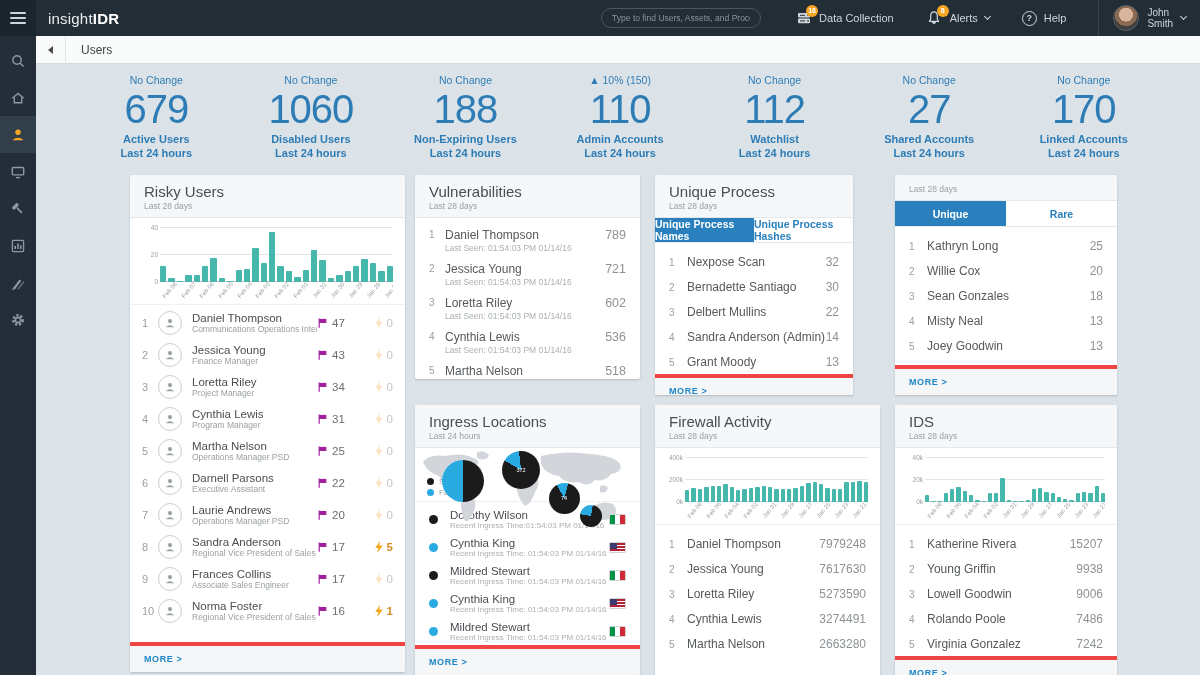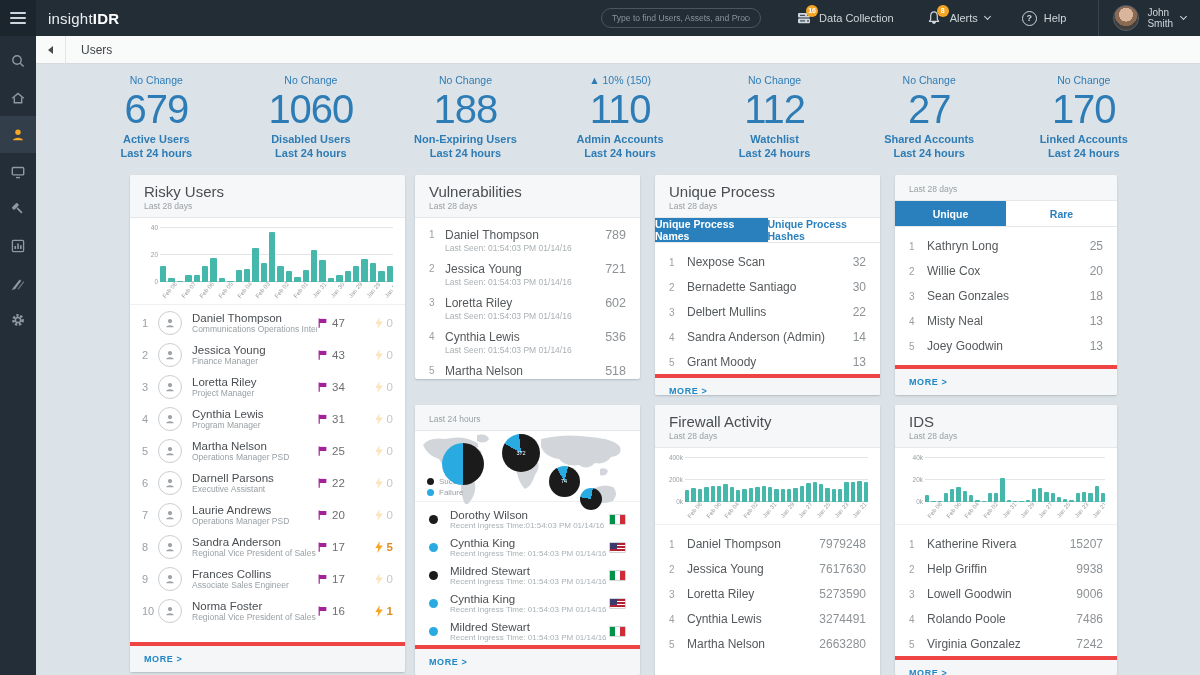--- a/index.html
+++ b/index.html
@@ -48,21 +48,21 @@
 
   
   .card { position:absolute; background:#fff; border-radius:2px; box-shadow:0 1px 2px rgba(31,45,61,.22); display:flex; flex-direction:column; overflow:hidden; }
   .card-hd { background:#f6f7f8; border-bottom:1px solid #e5e8ea; padding:8px 14px 6px; }
   .card-hd h2 { font-size:15px; font-weight:400; color:#4a4e52; }
   .card-hd .sub { font-size:8.5px; color:#9aa0a4; margin-top:1px; }
   .card-more { margin-top:auto; background:#f4f6f7; border-top:4px solid #ef4444; padding:8px 14px; font-size:9px; font-weight:700; letter-spacing:.6px; color:#1f86c6; cursor:pointer; }
 
   #card-risky   { left:94px;  top:111px; width:275px; height:497px; }
   #card-vuln    { left:379px; top:111px; width:225px; height:204px; }
-  #card-unique  { left:619px; top:111px; width:225px; height:220px; }
+  #card-unique  { left:619px; top:111px; width:198px; height:220px; }
   #card-rare    { left:859px; top:111px; width:222px; height:220px; }
   #card-ingress { left:379px; top:341px; width:225px; height:270px; }
   #card-fw      { left:619px; top:341px; width:225px; height:318px; }
   #card-ids     { left:859px; top:341px; width:222px; height:270px; }
 
   
   .chart { padding:10px 12px 0 12px; border-bottom:1px solid #eef0f2; }
   .plot { position:relative; margin-left:18px; }
   .chart-lg .plot { height:54px; }
   .chart-sm .plot { height:44px; }
@@ -762,20 +762,21 @@
           <span class="v-rank">5</span>
           <span class="s-nm">Joey Goodwin</span>
           <span class="s-val">13</span>
         </div>
       </div>
     <div class="card-more">MORE &gt;</div>
   </section>
 
   <section class="card" id="card-ingress">
     <div class="card-hd">
+      <h2>Ingress Locations</h2>
       <div class="sub">Last 24 hours</div>
     </div>
     <div class="map">
       <svg viewBox="0 0 225 80" preserveAspectRatio="none">
         <g fill="#d2d6da">
           <path d="M8,14 Q14,6 30,8 Q48,4 58,10 Q66,12 62,18 Q70,20 64,26 Q58,36 48,38 Q40,46 36,40 Q28,36 24,28 Q12,24 8,14 Z"></path>
           <path d="M62,4 Q72,2 74,8 Q70,14 62,10 Z"></path>
           <path d="M48,46 Q58,44 60,52 Q62,62 54,72 Q50,76 48,68 Q44,56 48,46 Z"></path>
           <path d="M98,10 Q108,4 118,8 Q124,10 122,16 Q116,22 108,22 Q100,20 98,10 Z"></path>
           <path d="M100,26 Q112,22 122,28 Q126,36 120,44 Q116,56 110,58 Q104,52 102,42 Q98,34 100,26 Z"></path>
@@ -1011,21 +1012,21 @@
     <div class="s-rows">
 
         <div class="s-row">
           <span class="v-rank">1</span>
           <span class="s-nm">Katherine Rivera</span>
           <span class="s-val">15207</span>
         </div>
 
         <div class="s-row">
           <span class="v-rank">2</span>
-          <span class="s-nm">Help Griffin</span>
+          <span class="s-nm">Young Griffin</span>
           <span class="s-val">9938</span>
         </div>
 
         <div class="s-row">
           <span class="v-rank">3</span>
           <span class="s-nm">Lowell Goodwin</span>
           <span class="s-val">9006</span>
         </div>
 
         <div class="s-row">

